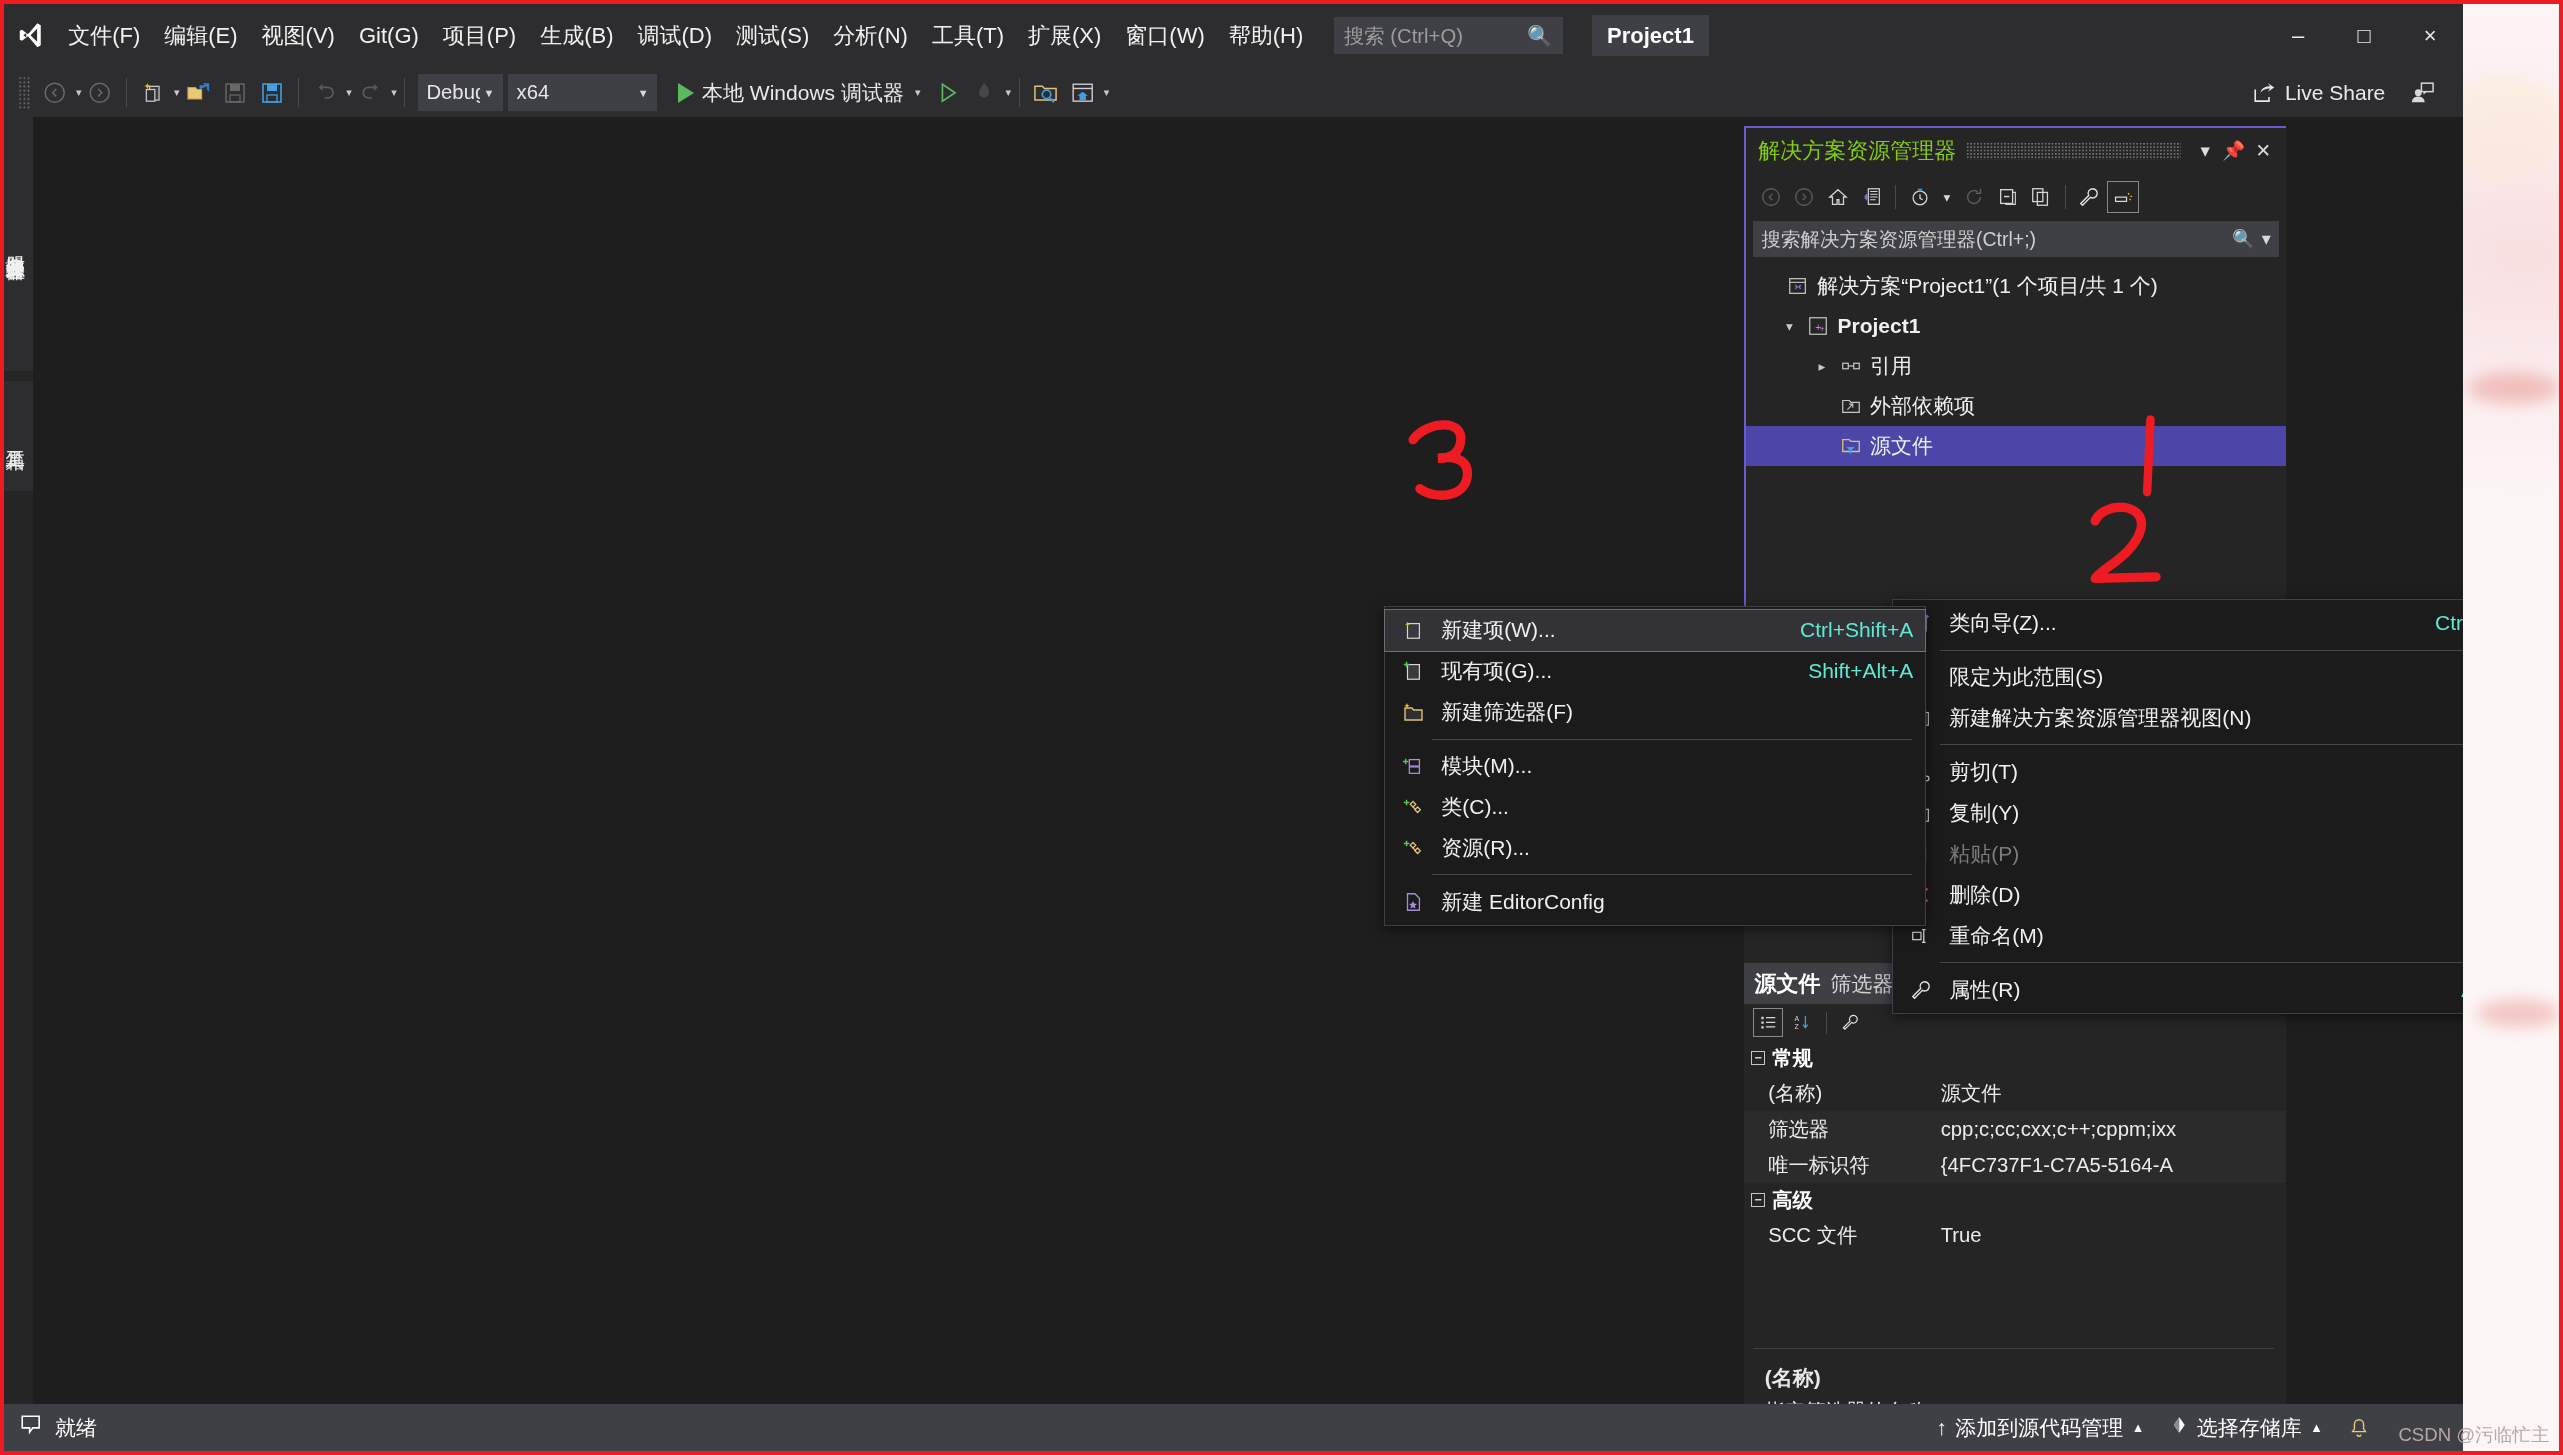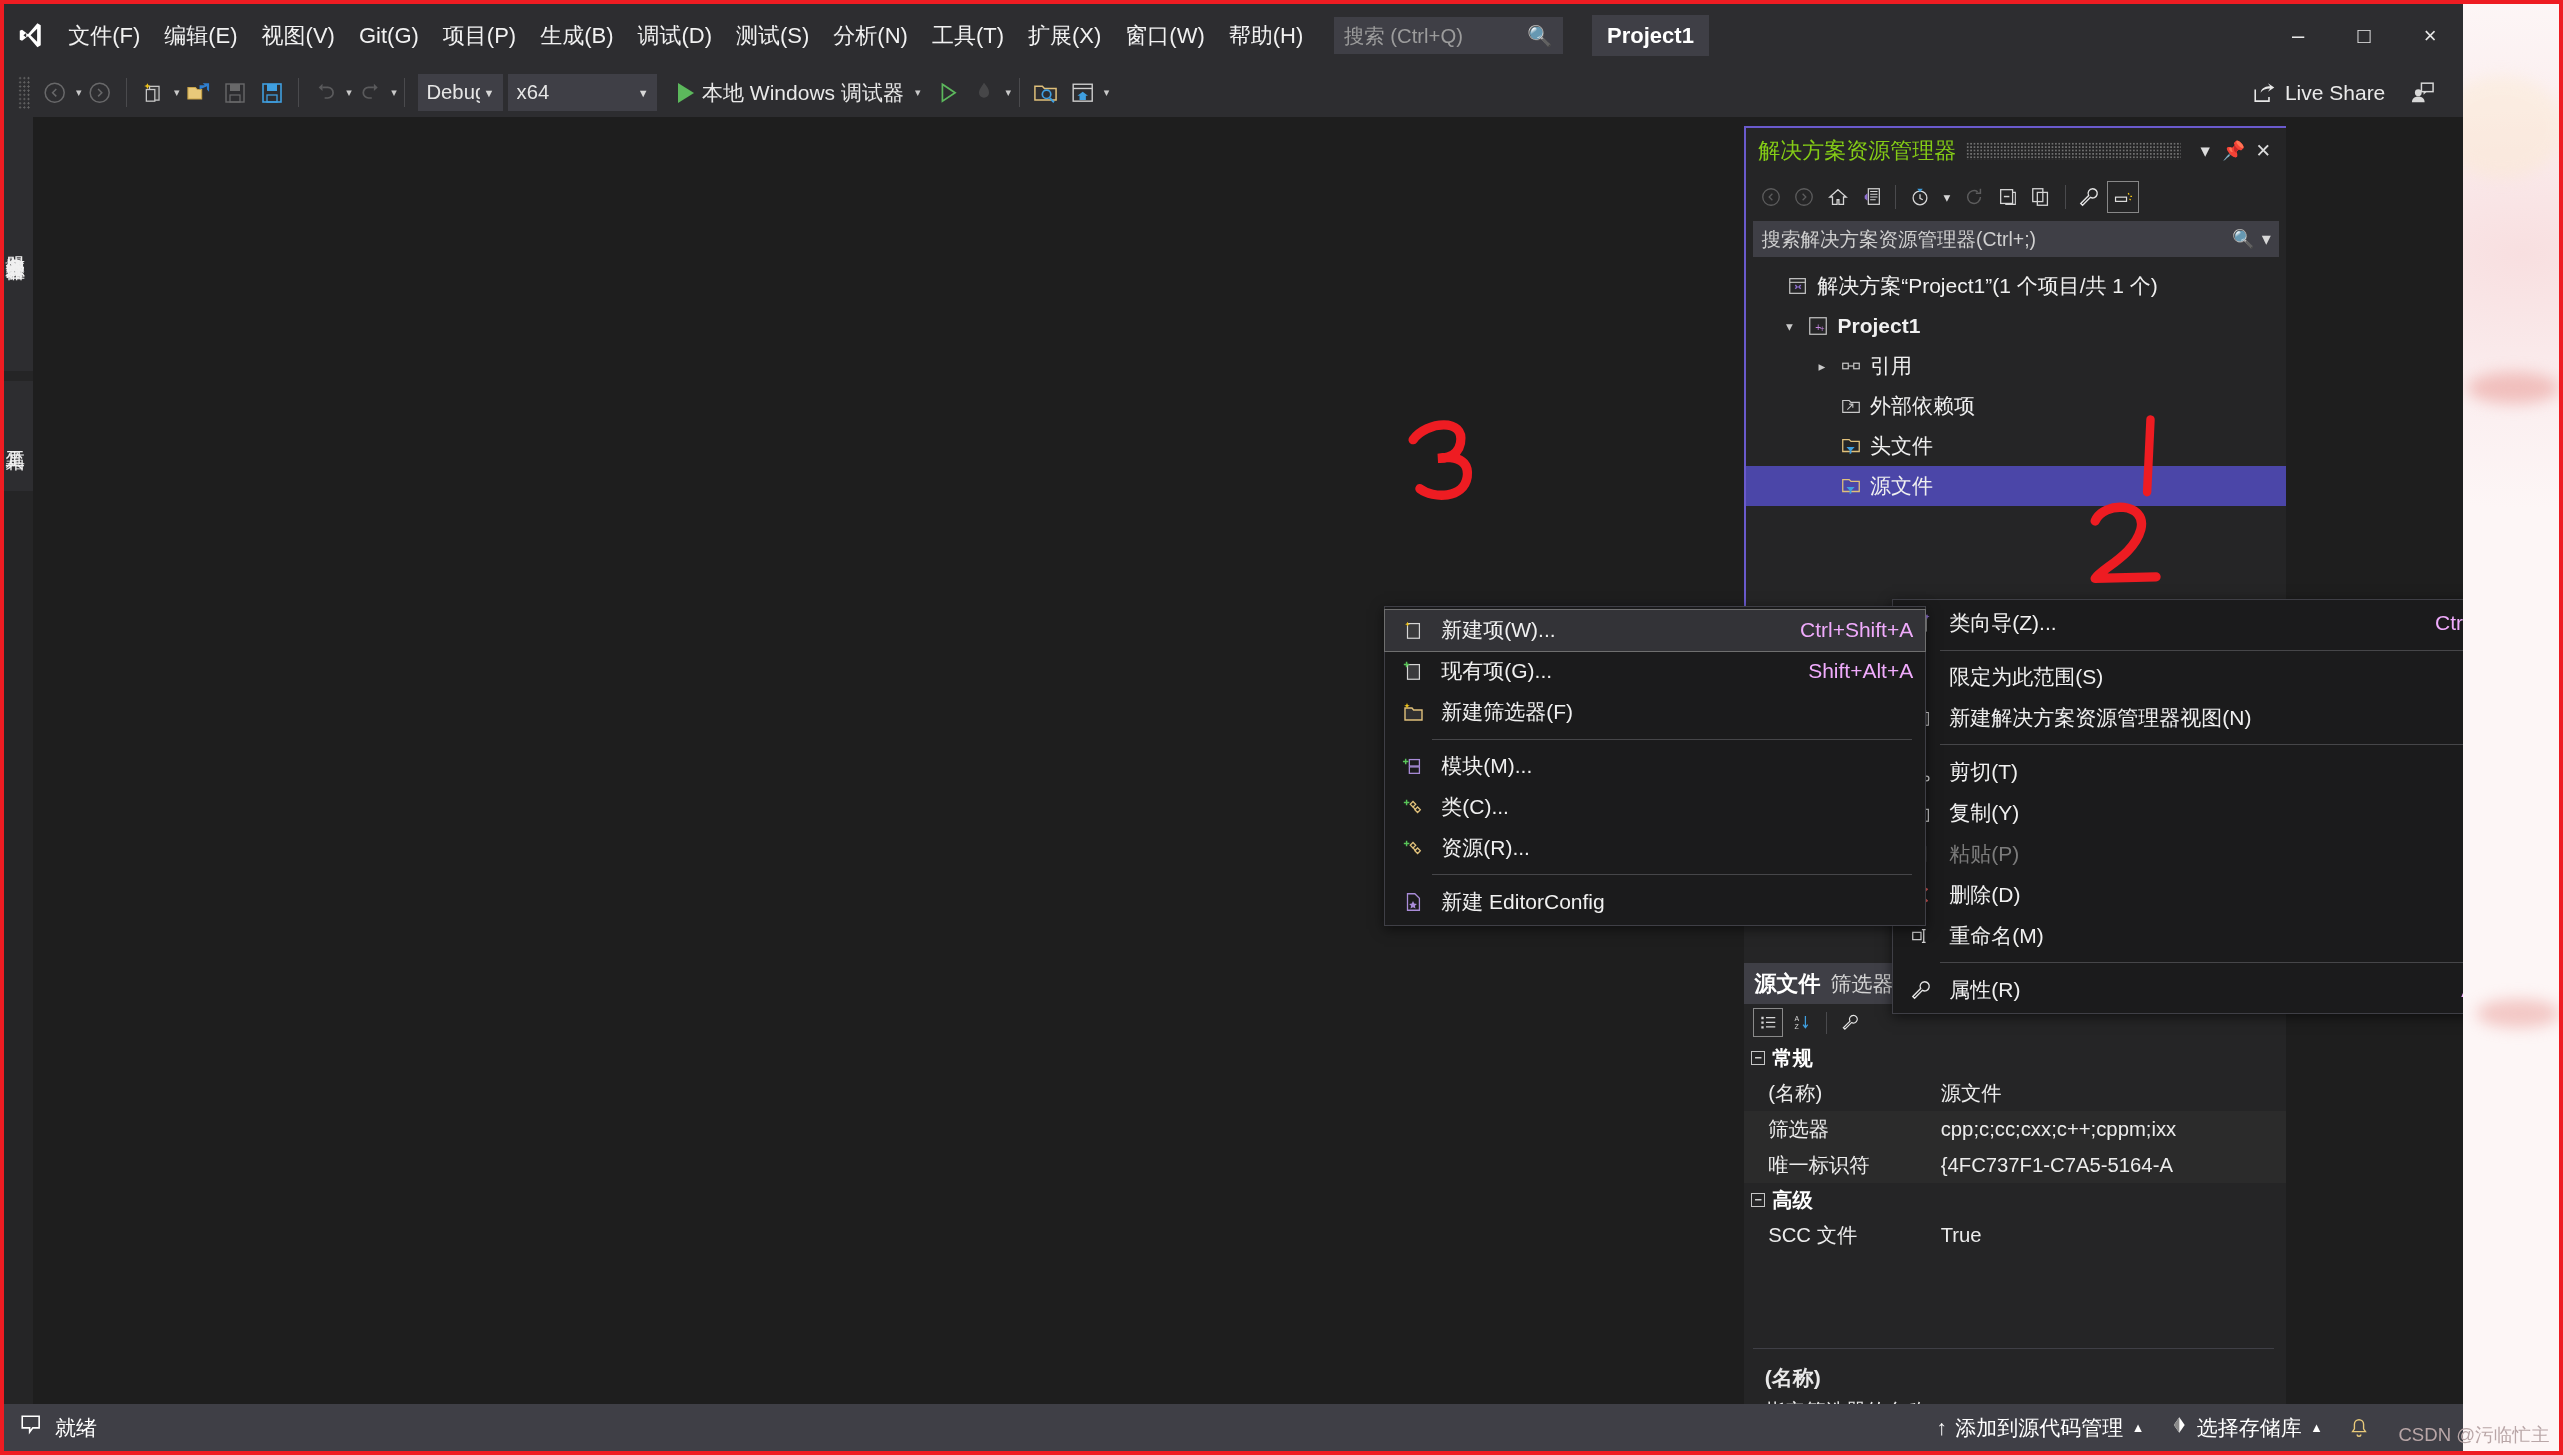--- a/index.html
+++ b/index.html
@@ -297,21 +297,21 @@
     display:flex; align-items:center;
     height: 41px;
     padding: 0 12px 0 4px;
     color:#f0f0f0; font-size:21px;
     white-space:nowrap;
   }
   .mrow.hl { background:#333337; outline:0.8px solid #6f6f6f; outline-offset:-0.8px; }
   .mrow.dis { color:#7b7b7b; }
   .mrow .mi { width: 47px; display:flex; align-items:center; justify-content:center; }
   .mrow .ml { flex:1; padding-left: 5.1px; }
-  .mrow .mk { color:#f0abfc; padding-left: 51px; }
+  .mrow .mk { color:#5eead4; padding-left: 51px; }
   .mrow.dis .mk { color:#6e6e6e; }
   .msep { height:0.8px; background:#464649; margin: 6px 13.5px 6px 47px; }
 
   #addmenu { left: 1380px; top: 489px; width: 542px; }
   #ctxmenu { left: 1888px; top: 482px; width: 669px; }
 
   
   .statusbar {
     position:absolute; left:0; right:0; bottom:0;
     height: 47px; background:#3f3f46;
@@ -644,30 +644,20 @@
           <span class="chev"></span>
           <span class="ticon">
             <svg width="22" height="22" viewBox="0 0 24 24">
                 <path d="M3 6h7l2 2h9v11H3z" fill="none" stroke="#c9c9c9" stroke-width="1.3"></path>
                 <path d="M8 16l6-6M10 10h4v4" stroke="#c9c9c9" stroke-width="1.2" fill="none"></path>
               </svg>
           </span>
           <span class="tlbl">外部依赖项</span>
         </div>
 
-        <div class="trow" style="padding-left:63px">
-          <span class="chev"></span>
-          <span class="ticon">
-            <svg width="22" height="22" viewBox="0 0 24 24">
-                <path d="M3 5h7l2 2h9v11H3z" fill="none" stroke="#e0c07a" stroke-width="1.4"></path>
-                <path d="M7 13h9l-3.5 4v3l-2 1v-4z" fill="#3f9fe0"></path>
-              </svg>
-          </span>
-          <span class="tlbl">头文件</span>
-        </div>
 
         <div class="trow sel" style="padding-left:63px">
           <span class="chev"></span>
           <span class="ticon">
             <svg width="22" height="22" viewBox="0 0 24 24">
                 <path d="M3 5h7l2 2h9v11H3z" fill="none" stroke="#e0c07a" stroke-width="1.4"></path>
                 <path d="M7 13h9l-3.5 4v3l-2 1v-4z" fill="#3f9fe0"></path>
               </svg>
           </span>
           <span class="tlbl">源文件</span>

